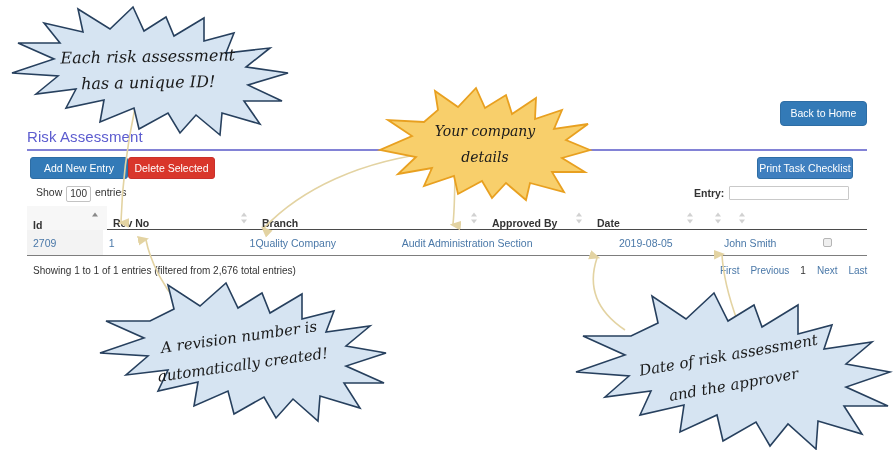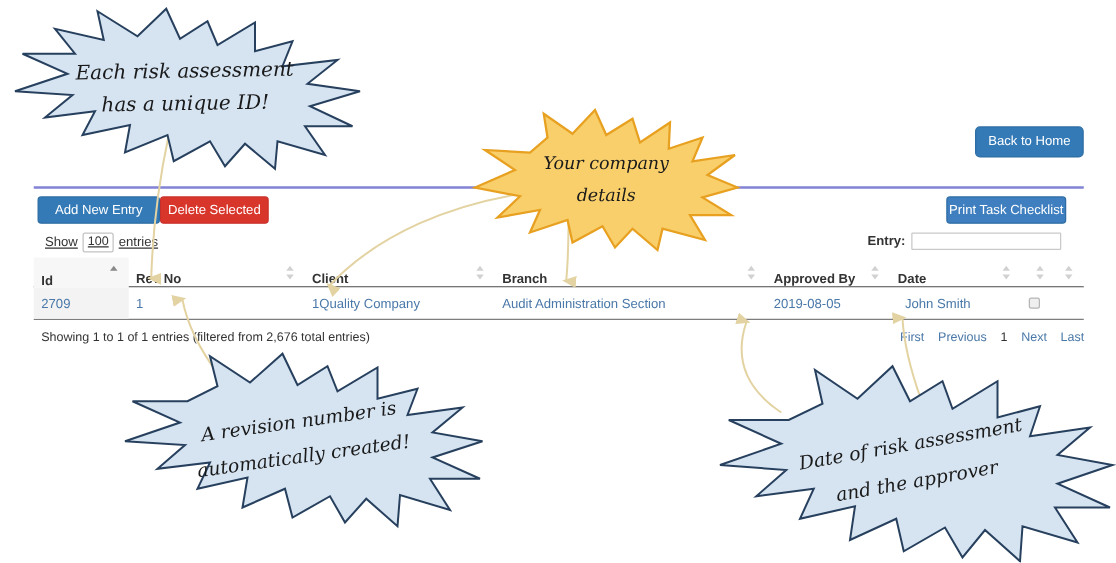--- a/index.html
+++ b/index.html
@@ -41,21 +41,21 @@
   .print-btn{
     position:absolute;left:757px;top:157px;width:96px;height:22px;
     background:#3f7fbf;border:1px solid #2e6da4;border-radius:3px;
     color:#fff;font-size:10.5px;line-height:20px;text-align:center;
     box-sizing:border-box;cursor:pointer;
   }
 
   
   .length-ctl{
     position:absolute;left:36px;top:186px;font-size:10.5px;color:#333;
-    display:flex;align-items:center;gap:4px;text-decoration:underline;
+    display:flex;align-items:flex-start;gap:4px;
   }
   .length-select{
     border:1px solid #c3c3c3;background:#fff;border-radius:2px;
     font-size:10px;color:#333;padding:0px 3px;height:14px;line-height:13px;
     display:inline-flex;align-items:center;gap:5px;cursor:pointer;flex-direction:column;
   }
   .caret{font-size:7px;color:#555;transform:scaleY(.8);}
   .search-ctl{
     position:absolute;left:694px;top:186px;font-size:10.5px;color:#333;
     display:flex;align-items:center;gap:5px;
@@ -119,20 +119,21 @@
   }
   .burst .txt span{display:block;white-space:nowrap;}
 </style>
 </head>
 <body>
 
 <div class="app">
 
   <div class="back-home-btn">Back to Home</div>
 
+  <div class="page-title">Risk Assessment</div>
   <div class="title-rule"></div>
 
   <div class="add-btn">Add New Entry</div>
   <div class="del-btn">Delete Selected</div>
   <div class="print-btn">Print Task Checklist</div>
 
   <div class="length-ctl">
     <span>Show</span>
     <span class="length-select">
       <span>100</span>
@@ -155,27 +156,20 @@
             <i class="up"></i>
           </span>
       </div>
       <div class="cell" style="width:143px;padding-left:6px;">
         <span>Rev No</span>
         <span class="sort">
             <i class="up"></i>
             <i class="dn"></i>
           </span>
       </div>
-      <div class="cell" style="width:155px;padding-left:6px;">
-        <span>Client</span>
-        <span class="sort">
-            <i class="up"></i>
-            <i class="dn"></i>
-          </span>
-      </div>
       <div class="cell" style="width:224px;padding-left:6px;">
         <span>Branch</span>
         <span class="sort">
             <i class="up"></i>
             <i class="dn"></i>
           </span>
       </div>
       <div class="cell" style="width:99px;padding-left:6px;">
         <span>Approved By</span>
         <span class="sort">

